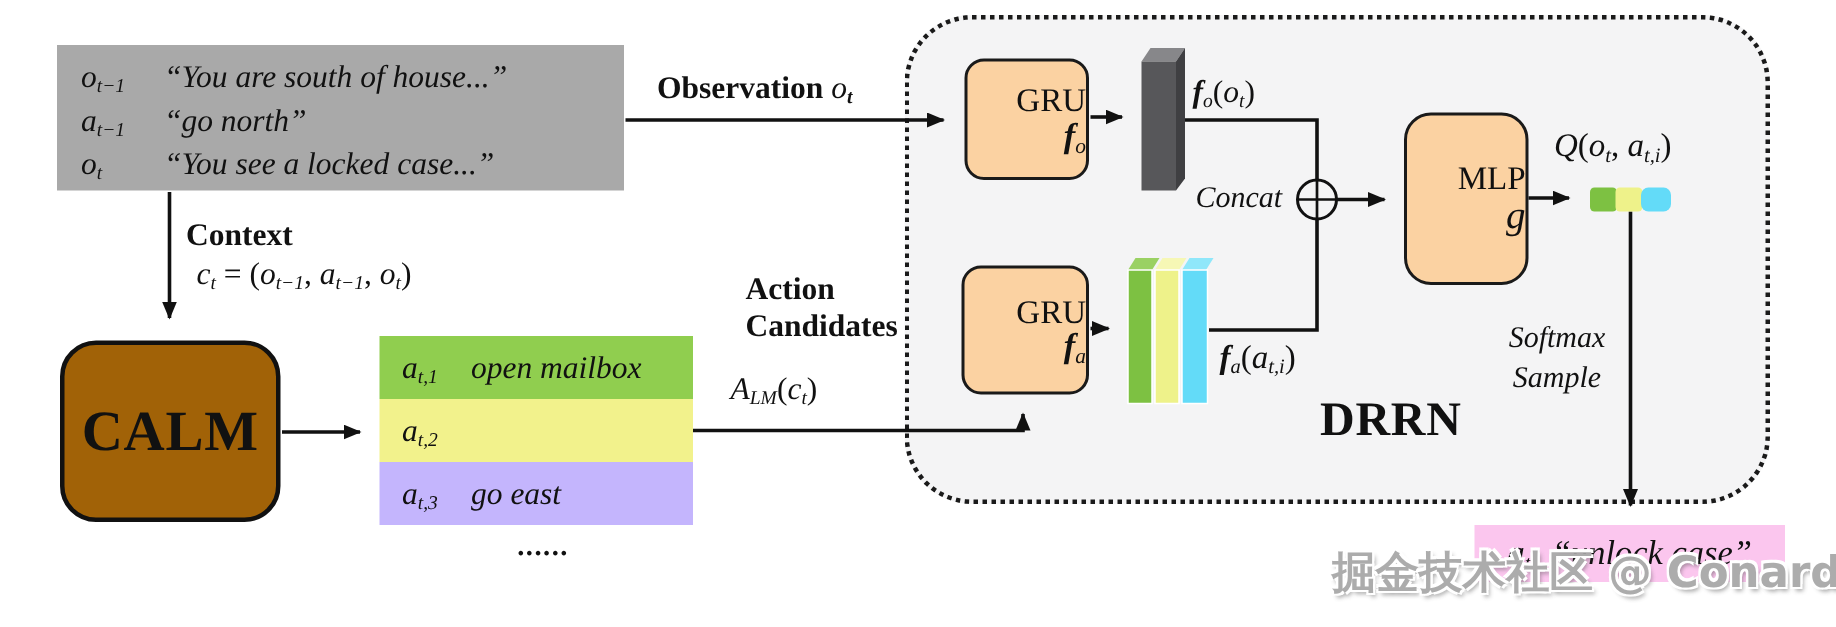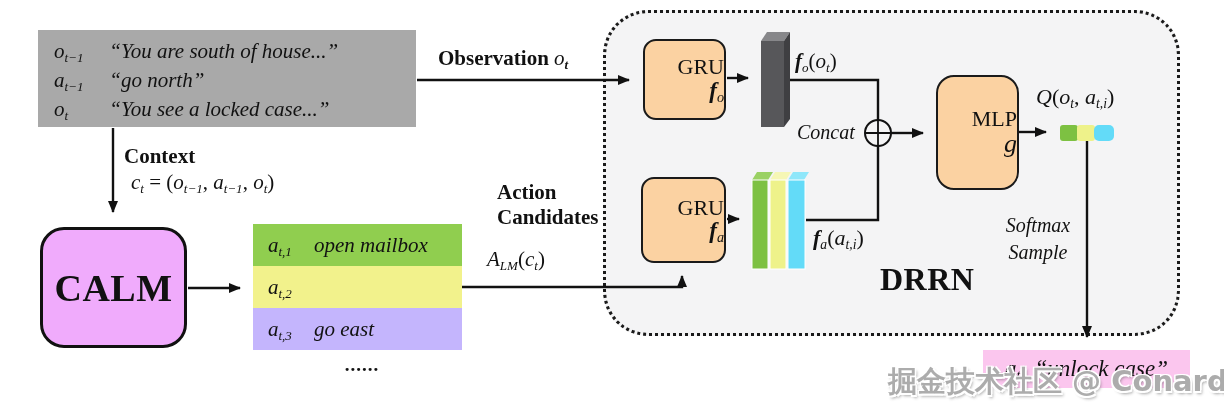--- a/index.html
+++ b/index.html
@@ -21,21 +21,21 @@
   
   .obs-label{left:438px;top:46px;font-size:21px;font-weight:bold;white-space:nowrap;}
   .obs-label i{font-weight:normal;}
   .ctx-label{left:124px;top:144px;font-size:21px;font-weight:bold;}
   .ctx-formula{left:131px;top:170px;font-size:21px;}
   .ac-label{left:477px;top:180px;font-size:21px;font-weight:bold;line-height:25px;margin-left:20px;}
   .ac-formula{left:487px;top:247px;font-size:21px;}
   .dots{left:322px;top:354px;width:80px;text-align:center;font-size:19px;font-weight:bold;letter-spacing:1px;}
 
   
-  .calm{left:40px;top:227px;width:147px;height:121px;background:#f0abfc;border:3.5px solid #111;border-radius:24px;
+  .calm{left:40px;top:227px;width:147px;height:121px;background:#a16207;border:3.5px solid #111;border-radius:24px;
         display:flex;align-items:center;justify-content:center;box-sizing:border-box;
         font-size:38px;font-weight:bold;letter-spacing:.5px;}
 
   
   .actions{left:253px;top:224px;width:209px;height:104px;}
   .arow{height:42px;display:flex;align-items:center;padding-left:15px;box-sizing:border-box;font-size:21px;}
   .arow .hsym{width:46px;}
   .row-g{background:#90ce4f;}
   .row-y{background:#f2f28c;}
   .row-c{background:#c4b5fd;}

